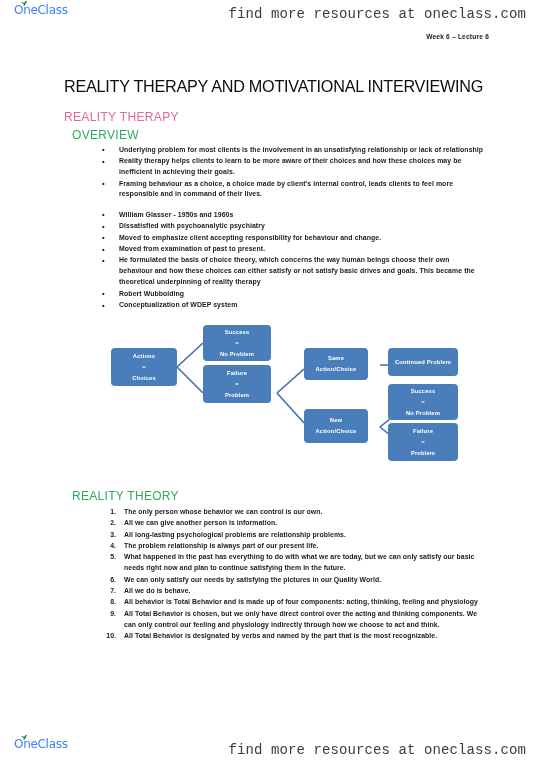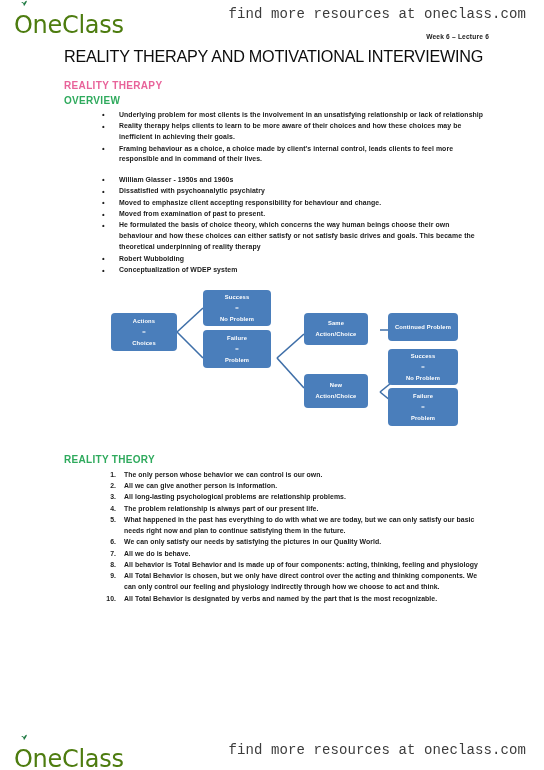--- a/index.html
+++ b/index.html
@@ -28,26 +28,25 @@
 
   .logo {
     position: absolute;
     left: 14px;
     top: 2px;
     display: flex;
     align-items: flex-start;
   }
   .logo-text {
     font-family: "DejaVu Sans", sans-serif;
-    font-size: 24px;
+    font-size: 12px;
     letter-spacing: -0.3px;
-    color: #4d7c0f;
+    color: #3b82f6;
     line-height: 1;
     position: relative;
-    margin-top: 9px;
   }
   .logo-leaf {
     position: absolute;
     left: 5.5px;
     top: -4.5px;
     width: 8px;
     height: 7px;
   }
 
   .find-more {
@@ -76,45 +75,45 @@
   .page {
     position: absolute;
     left: 0;
     top: 0;
     width: 544px;
     height: 770px;
   }
   .content {
     position: absolute;
     left: 64px;
-    top: 48px;
+    top: 78px;
     width: 420px;
   }
 
   .doc-title {
     font-size: 16.2px;
     font-weight: normal;
     letter-spacing: -0.25px;
     color: #0d0d0d;
     margin: 0 0 14px 0;
     line-height: 1.1;
   }
 
   .h-main {
-    font-size: 10px;
-    font-weight: bold;
+    font-size: 12px;
+    font-weight: normal;
     letter-spacing: 0.35px;
     margin: 0 0 3px 0;
     line-height: 1.25;
   }
   .h-sub {
-    font-size: 10px;
-    font-weight: bold;
+    font-size: 12px;
+    font-weight: normal;
     letter-spacing: 0.3px;
-    margin: 0 0 2px 0;
+    margin: 0 0 2px 8px;
     line-height: 1.25;
   }
 
   ul.bullets {
     margin: 0 0 0 0;
     padding: 0 0 0 38px;
     list-style: none;
   }
   ul.bullets > li {
     font-size: 6.9px;

